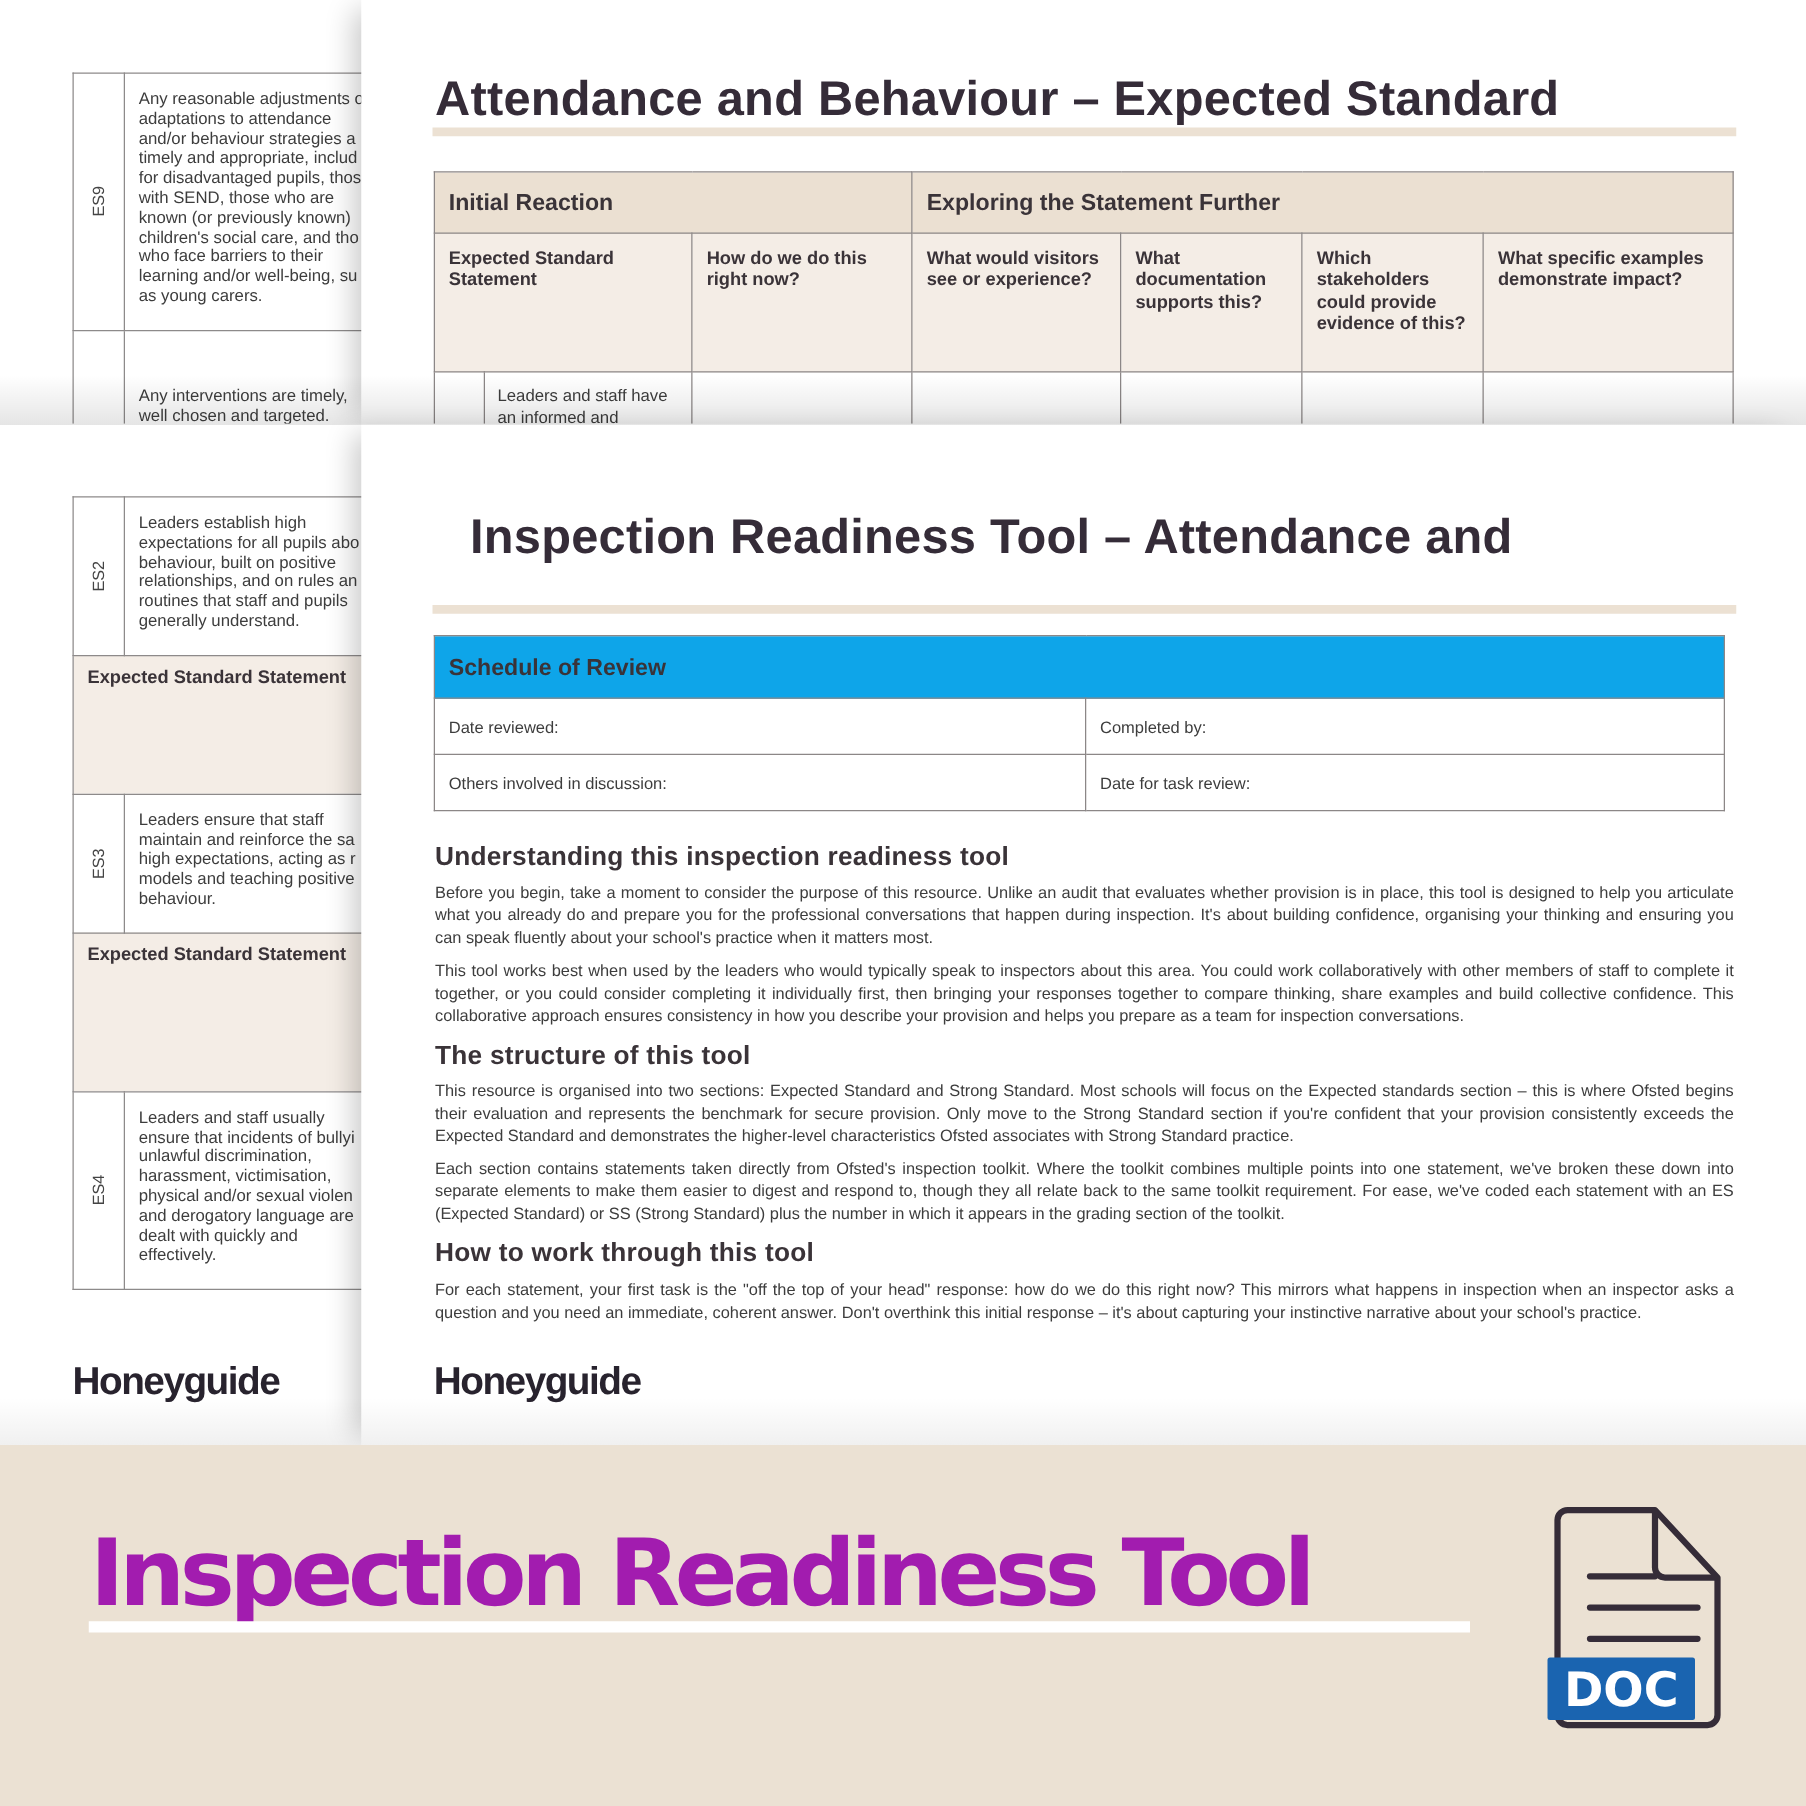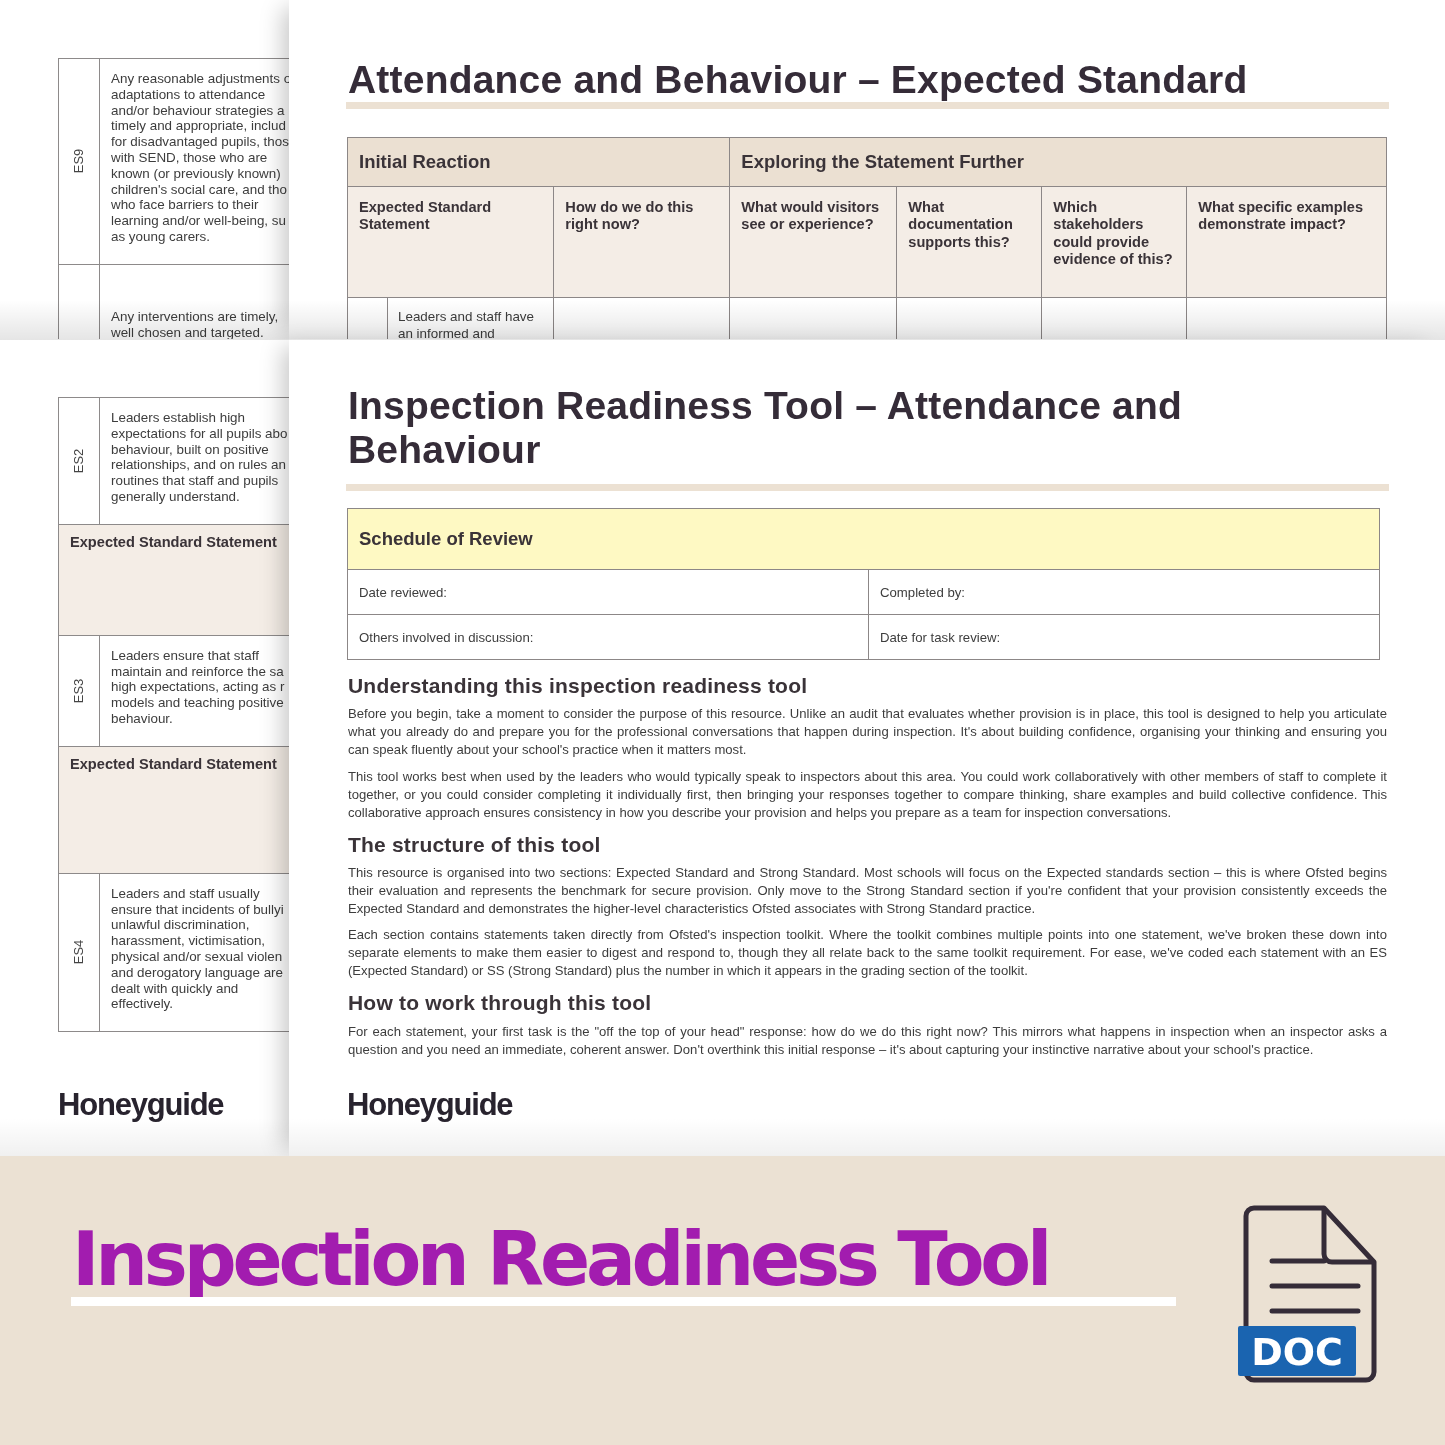--- a/index.html
+++ b/index.html
@@ -39,21 +39,21 @@
   .es-grid td, .es-grid th { border: 1px solid #8c8787; text-align: left; vertical-align: top; }
   .es-grid .grp { background: #ebe0d2; font-size: 18.5px; font-weight: bold; color: #3a3338; padding: 13px 11px; height: 46px; }
   .es-grid .sub { background: #f4ede6; font-size: 14.6px; font-weight: bold; color: #3a3338; padding: 12px 11px 0 11px; line-height: 17.3px; height: 111px; }
   .es-grid .row td { height: 60px; background: #fff; font-size: 13.4px; color: #3d3d3d; line-height: 16.5px; }
   .es-grid .row td.code2 { width: 40px; }
   .es-grid .row td.st { padding: 11px 10px 0 10px; }
 
   
   .sched { position: absolute; left: 58px; top: 508px; width: 1033px; border-collapse: collapse; }
   .sched td { border: 1.5px solid #8c8787; font-size: 13.2px; color: #3d3d3d; padding: 0 11px; height: 45px; }
-  .sched .sh { background: #fef9c3; font-size: 18.5px; font-weight: bold; color: #3a3338; height: 61px; }
+  .sched .sh { background: #0ea5e9; font-size: 18.5px; font-weight: bold; color: #3a3338; height: 50px; }
 
   
   .section-h { position: absolute; left: 59px; font-size: 21px; font-weight: bold; color: #3a3338; letter-spacing: 0.2px; }
   .para { position: absolute; left: 59px; width: 1039px; font-size: 13.1px; line-height: 18.2px; color: #3d3d3d; text-align: justify; }
 
   
   .logo { position: absolute; font-family: "Liberation Sans", sans-serif; font-weight: bold; font-size: 31px; letter-spacing: -1.2px; color: #28232e; }
   .logo .bar { position: absolute; left: 2px; bottom: -2px; height: 6px; width: 100%; background: #e3d6c4; z-index: -1; }
   .logo .chev { position: absolute; right: -13px; top: 3px; width: 0; height: 0; border-top: 15px solid transparent; border-bottom: 15px solid transparent; border-left: 12px solid #e3d6c4; z-index: -1; }
 
@@ -186,23 +186,22 @@
     </table>
 
   <div class="logo" style="left:58px; top:748px;">
     <span>Honeyguide</span>
     <span class="bar"></span>
     <span class="chev"></span>
   </div>
 </div>
 
 <div class="pane front-pane bot-front">
-  <div class="doc-title" style="top:45px;">
+  <div class="doc-title" style="top:69px;margin-left:28px;">
     <div>Inspection Readiness Tool – Attendance and</div>
-    <div>Behaviour</div>
   </div>
   <div class="title-rule" style="top:145px;"></div>
 
   <table class="sched" style="top:169px;">
     <tbody>
         <tr>
       <td class="sh" colspan="2">Schedule of Review</td>
     </tr>
     <tr>
       <td style="width:521px;">Date reviewed:</td>

